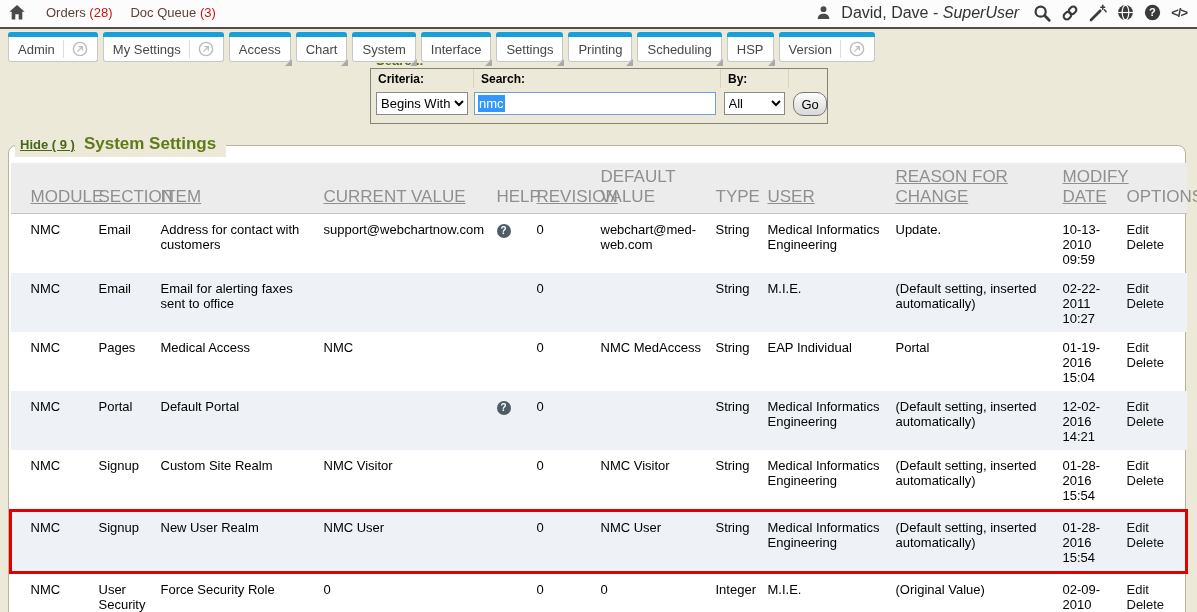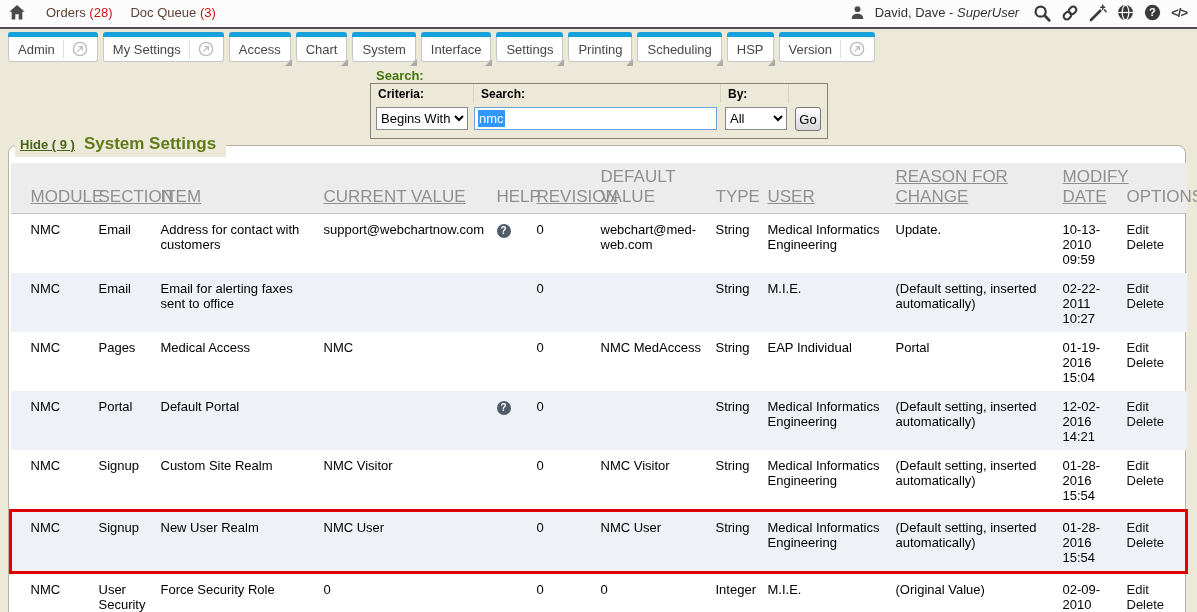--- a/index.html
+++ b/index.html
@@ -15,21 +15,21 @@
   .topbar {
     position:absolute; top:0; left:0; right:0; height:29px;
     background:#fcfcfc; border-bottom:2px solid #4e4e4e;
     display:flex; align-items:center; z-index:5; padding:0 10px 2px 8px;
   }
   .topbar a { text-decoration:none; cursor:pointer; }
   .top-nav { display:flex; align-items:center; gap:18px; margin-left:20px; }
   .top-link { font-size:13px; color:#5e4137; }
   .top-link .cnt { color:#cc1111; }
   .topbar-right { margin-left:auto; display:flex; align-items:center; gap:10px; }
-  .username { font-size:13px; color:#333; margin-right:4px; }
+  .username { font-size:16px; color:#333; margin-right:4px; }
   .username .role { font-style:italic; }
   .tb-icon { display:inline-flex; align-items:center; justify-content:center; cursor:pointer; }
   .code-icon { font-size:13px; font-weight:bold; color:#3a3a3a; letter-spacing:-1px; }
 
   
   .tabbar {
     position:absolute; top:31px; left:0; right:0; height:32px;
     background:#ece9d8; z-index:4;
     display:flex; align-items:flex-start; padding:1px 8px 0 8px;
   }
@@ -54,21 +54,21 @@
     border-color:transparent transparent #a9a9a9 transparent;
   }
   .scroll-btn {
     position:absolute; right:7px; top:31px; width:38px; height:30px;
     border:1px solid #b7b7b7; border-radius:4px;
     background:linear-gradient(#ffffff,#e7e7e7);
     display:flex; align-items:center; justify-content:center; cursor:pointer;
   }
 
   
-  .search-wrap { position:absolute; left:370px; top:68px; width:458px; z-index:2; }
+  .search-wrap { position:absolute; left:370px; top:53px; width:458px; z-index:2; }
   .search-legend { color:#44740d; font-weight:bold; font-size:13px; height:15px; padding-left:6px; }
   .search-box { border:1px solid #83837a; background:#ece9d8; }
   .search-head { display:flex; }
   .search-head .hcell {
     font-size:12px; font-weight:bold; color:#000;
     padding:3px 0 2px 7px; border-right:1px solid #d9d3bd;
   }
   .search-head .hcell:last-child { border-right:none; }
   .hc-criteria { width:103px; } .hc-search { width:247px; } .hc-by { width:68px; } .hc-go { width:38px; }
   .search-controls { display:flex; align-items:flex-start; padding:4px 0 7px 0; }
@@ -78,22 +78,22 @@
   }
   .sel-criteria { margin-left:5px; width:92px; }
   .sel-by { margin-left:8px; width:62px; }
   .fake-input {
     margin-left:6px; width:243px; height:23px;
     border:1px solid #6f9fd8; background:#fff;
     display:flex; align-items:center; padding-left:3px; cursor:text;
   }
   .fake-input .selected-text { background:#3297fd; color:#fff; font-size:13px; line-height:17px; padding:0 1px; }
   .go-btn {
-    margin-left:8px; width:26px; height:24px; font-size:13px; font-family:inherit;
-    border:1px solid #777; border-radius:3px;
+    margin-left:8px; width:34px; height:24px; font-size:13px; font-family:inherit;
+    border:1px solid #777; border-radius:10px;
     background:linear-gradient(#fdfdfd,#d8d8d8); cursor:pointer;
   }
 
   
   .panel {
     position:absolute; left:8px; top:145px; width:1178px; height:530px;
     background:#fff; border:1px solid #b9b2a2; border-radius:8px 8px 0 0;
   }
   .panel-legend {
     position:absolute; left:6px; top:-12px; background:#ece9d8;

